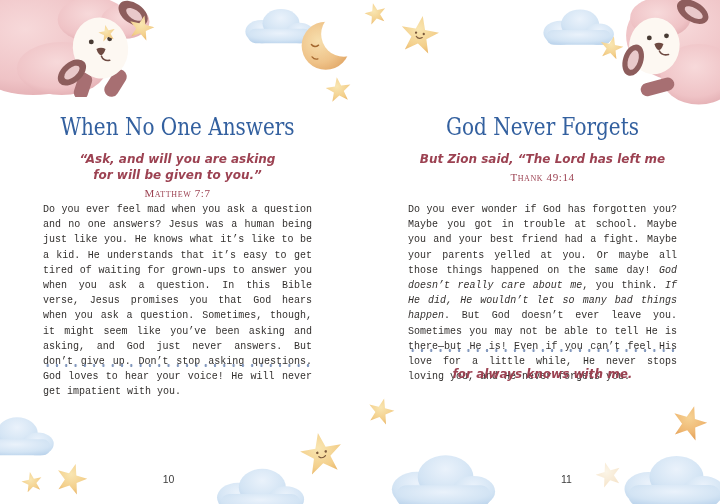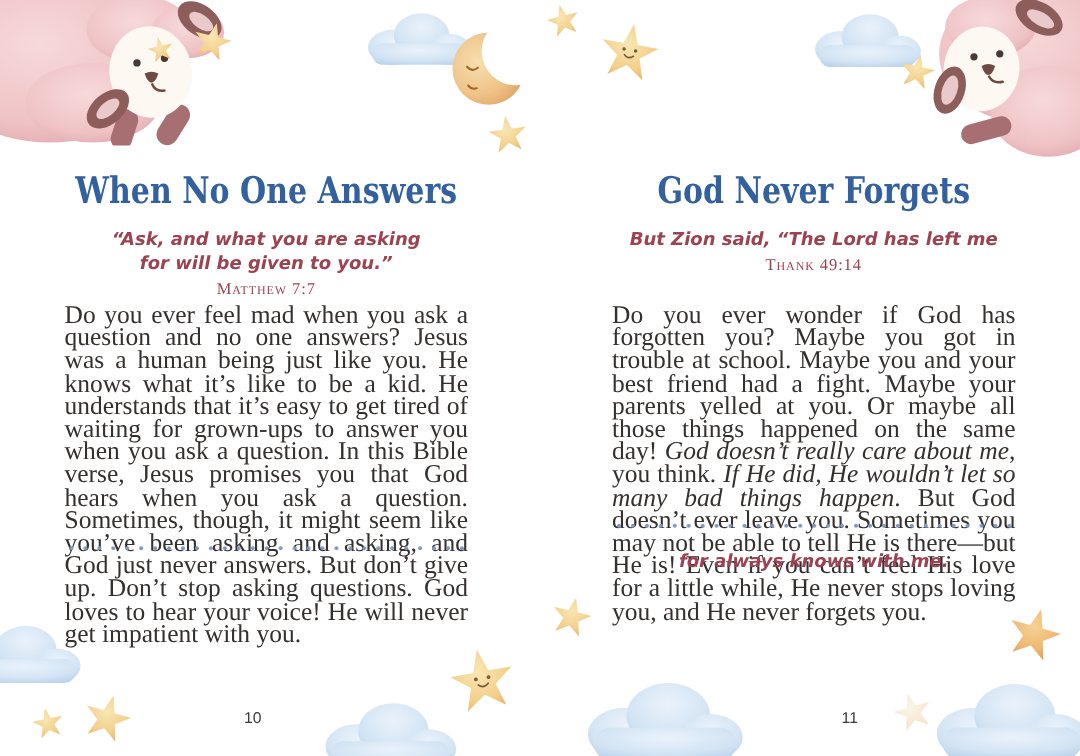--- a/index.html
+++ b/index.html
@@ -9,39 +9,39 @@
   }
   .deco { position:absolute; pointer-events:none; }
   .deco svg { width:100%; height:100%; display:block; }
 
   .page { position:absolute; top:0; width:269px; height:504px; }
   .page.left  { left:43px; }
   .page.right { left:408px; }
 
   .title {
     position:absolute; top:112px; left:0; width:100%; text-align:center;
-    font-family:"DejaVu Serif", serif; font-weight:bold; font-size:20px;
+    font-family:"DejaVu Serif", serif; font-weight:normal; font-size:20px;
     color:var(--title-blue, #33609f); letter-spacing:0px; margin:0;
   }
   .title span { display:inline-block; transform:scaleY(1.22); transform-origin:center top; }
 
   .verse {
     position:absolute; top:151px; left:0; width:100%; text-align:center;
     font-family:"DejaVu Sans", sans-serif; font-style:italic; font-weight:bold;
     font-size:12px; line-height:16px; color:var(--verse-maroon, #9c4252);
   }
   .verse .ref {
     font-family:"Liberation Serif", serif; font-style:normal; font-weight:normal;
     font-variant:small-caps; font-size:11px; letter-spacing:0.6px; margin-top:2px;
   }
 
   .body-text {
     position:absolute; top:202px; left:0; width:100%;
-    text-align:justify; font-size:17px; line-height:15.2px;
-    color:#33302e; margin:0;
+    text-align:justify; font-size:10px; line-height:15.2px;
+    color:#33302e; margin:0;font-family:Liberation Mono, monospace;
   }
   .body-text .it { font-style:italic; }
 
   .divider {
     position:absolute; left:0; width:100%; height:5px;
     background-image:radial-gradient(circle at 50% 50%, var(--divider-dots,#8197bd) 1.15px, rgba(0,0,0,0) 1.45px);
     background-size:9.3px 5px;
   }
   .page.left  .divider { top:363px; }
   .page.right .divider { top:348px; }
@@ -270,21 +270,21 @@
   </div>
   <div class="deco" id="deco-cloud-br">
     <svg viewBox="0 0 105 62">
         <use href="#cloudShape" fill="url(#gCloud)"></use>
       </svg>
   </div>
 
   <div class="page left">
     <h1 class="title"><span>When No One Answers</span></h1>
     <div class="verse">
-      <div>“Ask, and what you are asking</div>
+      <div>“Ask, and will you are asking</div>
       <div>for will be given to you.”</div>
       <div class="ref">Matthew 7:7</div>
     </div>
     <p class="body-text"><span>Do you ever feel mad when you ask a question and no one answers? Jesus was a human being just like you. He knows what it’s like to be a kid. He understands that it’s easy to get tired of waiting for grown-ups to answer you when you ask a question. In this Bible verse, Jesus promises you that God hears when you ask a question. Sometimes, though, it might seem like you’ve been asking and asking, and God just never answers. But don’t give up. Don’t stop asking questions. God loves to hear your voice! He will never get impatient with you.</span></p>
     <div class="divider"></div>
     <div class="folio">10</div>
   </div>
 
   <div class="page right">
     <h1 class="title"><span>God Never Forgets</span></h1>

